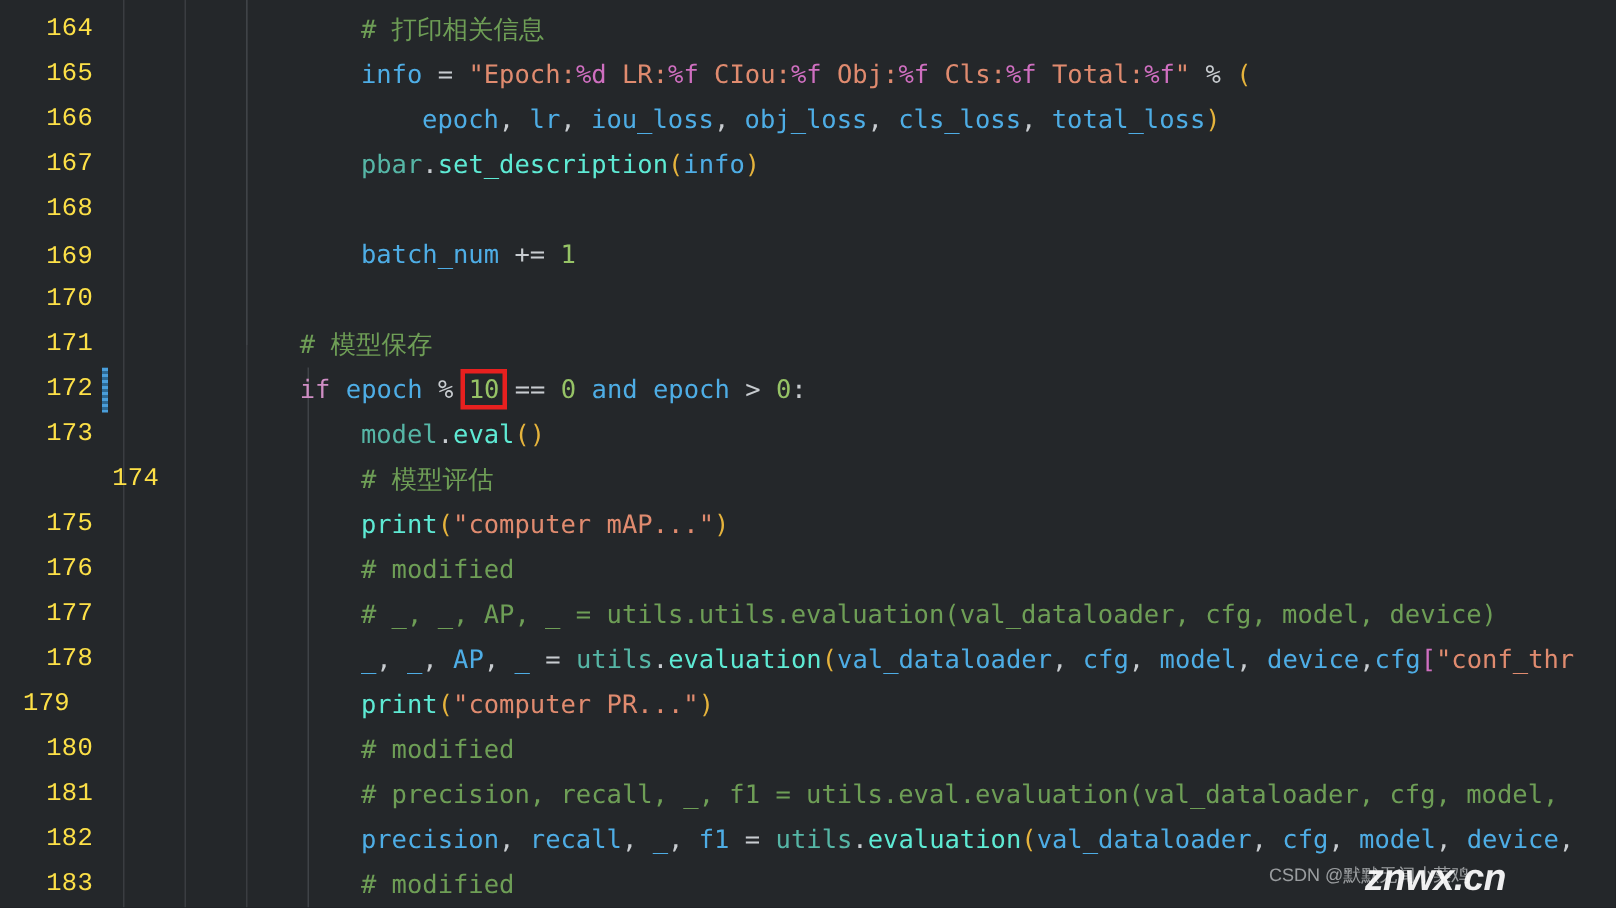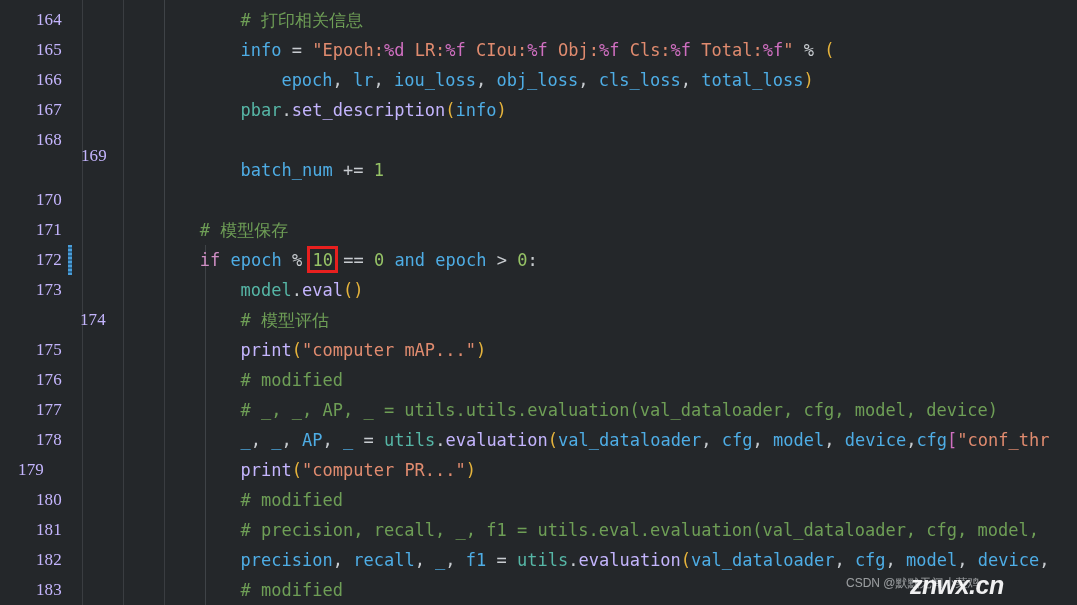--- a/index.html
+++ b/index.html
@@ -31,23 +31,23 @@
     background: #24272a;
     z-index: 4;
   }
   .gutter-row {
     position: absolute;
     left: 0;
     width: 62px;
     height: 30px;
     line-height: 30px;
     text-align: right;
-    color: #c4b5fd;
+    color: #fde047;
     font-size: 17px;
-    font-family: Liberation Serif, serif;
+    font-family: Liberation Mono, monospace;
     letter-spacing: 0.2px;
   }
   .change-bar {
     position: absolute;
     left: 68px;
     width: 4px;
     height: 30px;
     background: repeating-linear-gradient(
       180deg,
       #4a9eda 0px, #4a9eda 2px,
@@ -90,21 +90,21 @@
     font-size: 17px;
     font-family: "DejaVu Sans Mono", "Liberation Mono", monospace;
     letter-spacing: 0px;
   }
 
   
   .t-com   { color: #6e9e56; }
   .t-kw    { color: #cf8ec4; }
   .t-kw2   { color: #4eade5; }
   .t-var   { color: #4eade5; }
-  .t-fn    { color: #c4b5fd; }
+  .t-fn    { color: #5eead4; }
   .t-fn2   { color: #56b6a6; }
   .t-str   { color: #e08b6f; }
   .t-fmt   { color: #cf6fc0; }
   .t-num   { color: #96c366; }
   .t-op    { color: #c8ccd0; }
   .t-paren { color: #e5b33c; }
   .t-brk   { color: #cf6fc0; }
 
   
   #annot-box {
@@ -156,21 +156,21 @@
       <div class="iguide" style="left: 164px; top: 0px; height: 230px;"></div>
       <div class="iguide" style="left: 205px; top: 245px; height: 360px;"></div>
     </div>
 
   <div id="gutter">
       <div class="gutter-row" style="top: 5px;">164</div>
       <div class="gutter-row" style="top: 35px;">165</div>
       <div class="gutter-row" style="top: 65px;">166</div>
       <div class="gutter-row" style="top: 95px;">167</div>
       <div class="gutter-row" style="top: 125px;">168</div>
-      <div class="gutter-row" style="top: 141px; padding-left: 45px;">169</div>
+      <div class="gutter-row" style="top: 157px;">169</div>
       <div class="gutter-row" style="top: 185px;">170</div>
       <div class="gutter-row" style="top: 215px;">171</div>
       <div class="gutter-row" style="top: 245px;">172</div>
       <div class="change-bar" style="top: 245px;"></div>
       <div class="gutter-row" style="top: 275px;">173</div>
       <div class="gutter-row" style="top: 305px; margin-left: 44px;">174</div>
       <div class="gutter-row" style="top: 335px;">175</div>
       <div class="gutter-row" style="top: 365px;">176</div>
       <div class="gutter-row" style="top: 395px;">177</div>
       <div class="gutter-row" style="top: 425px;">178</div>

